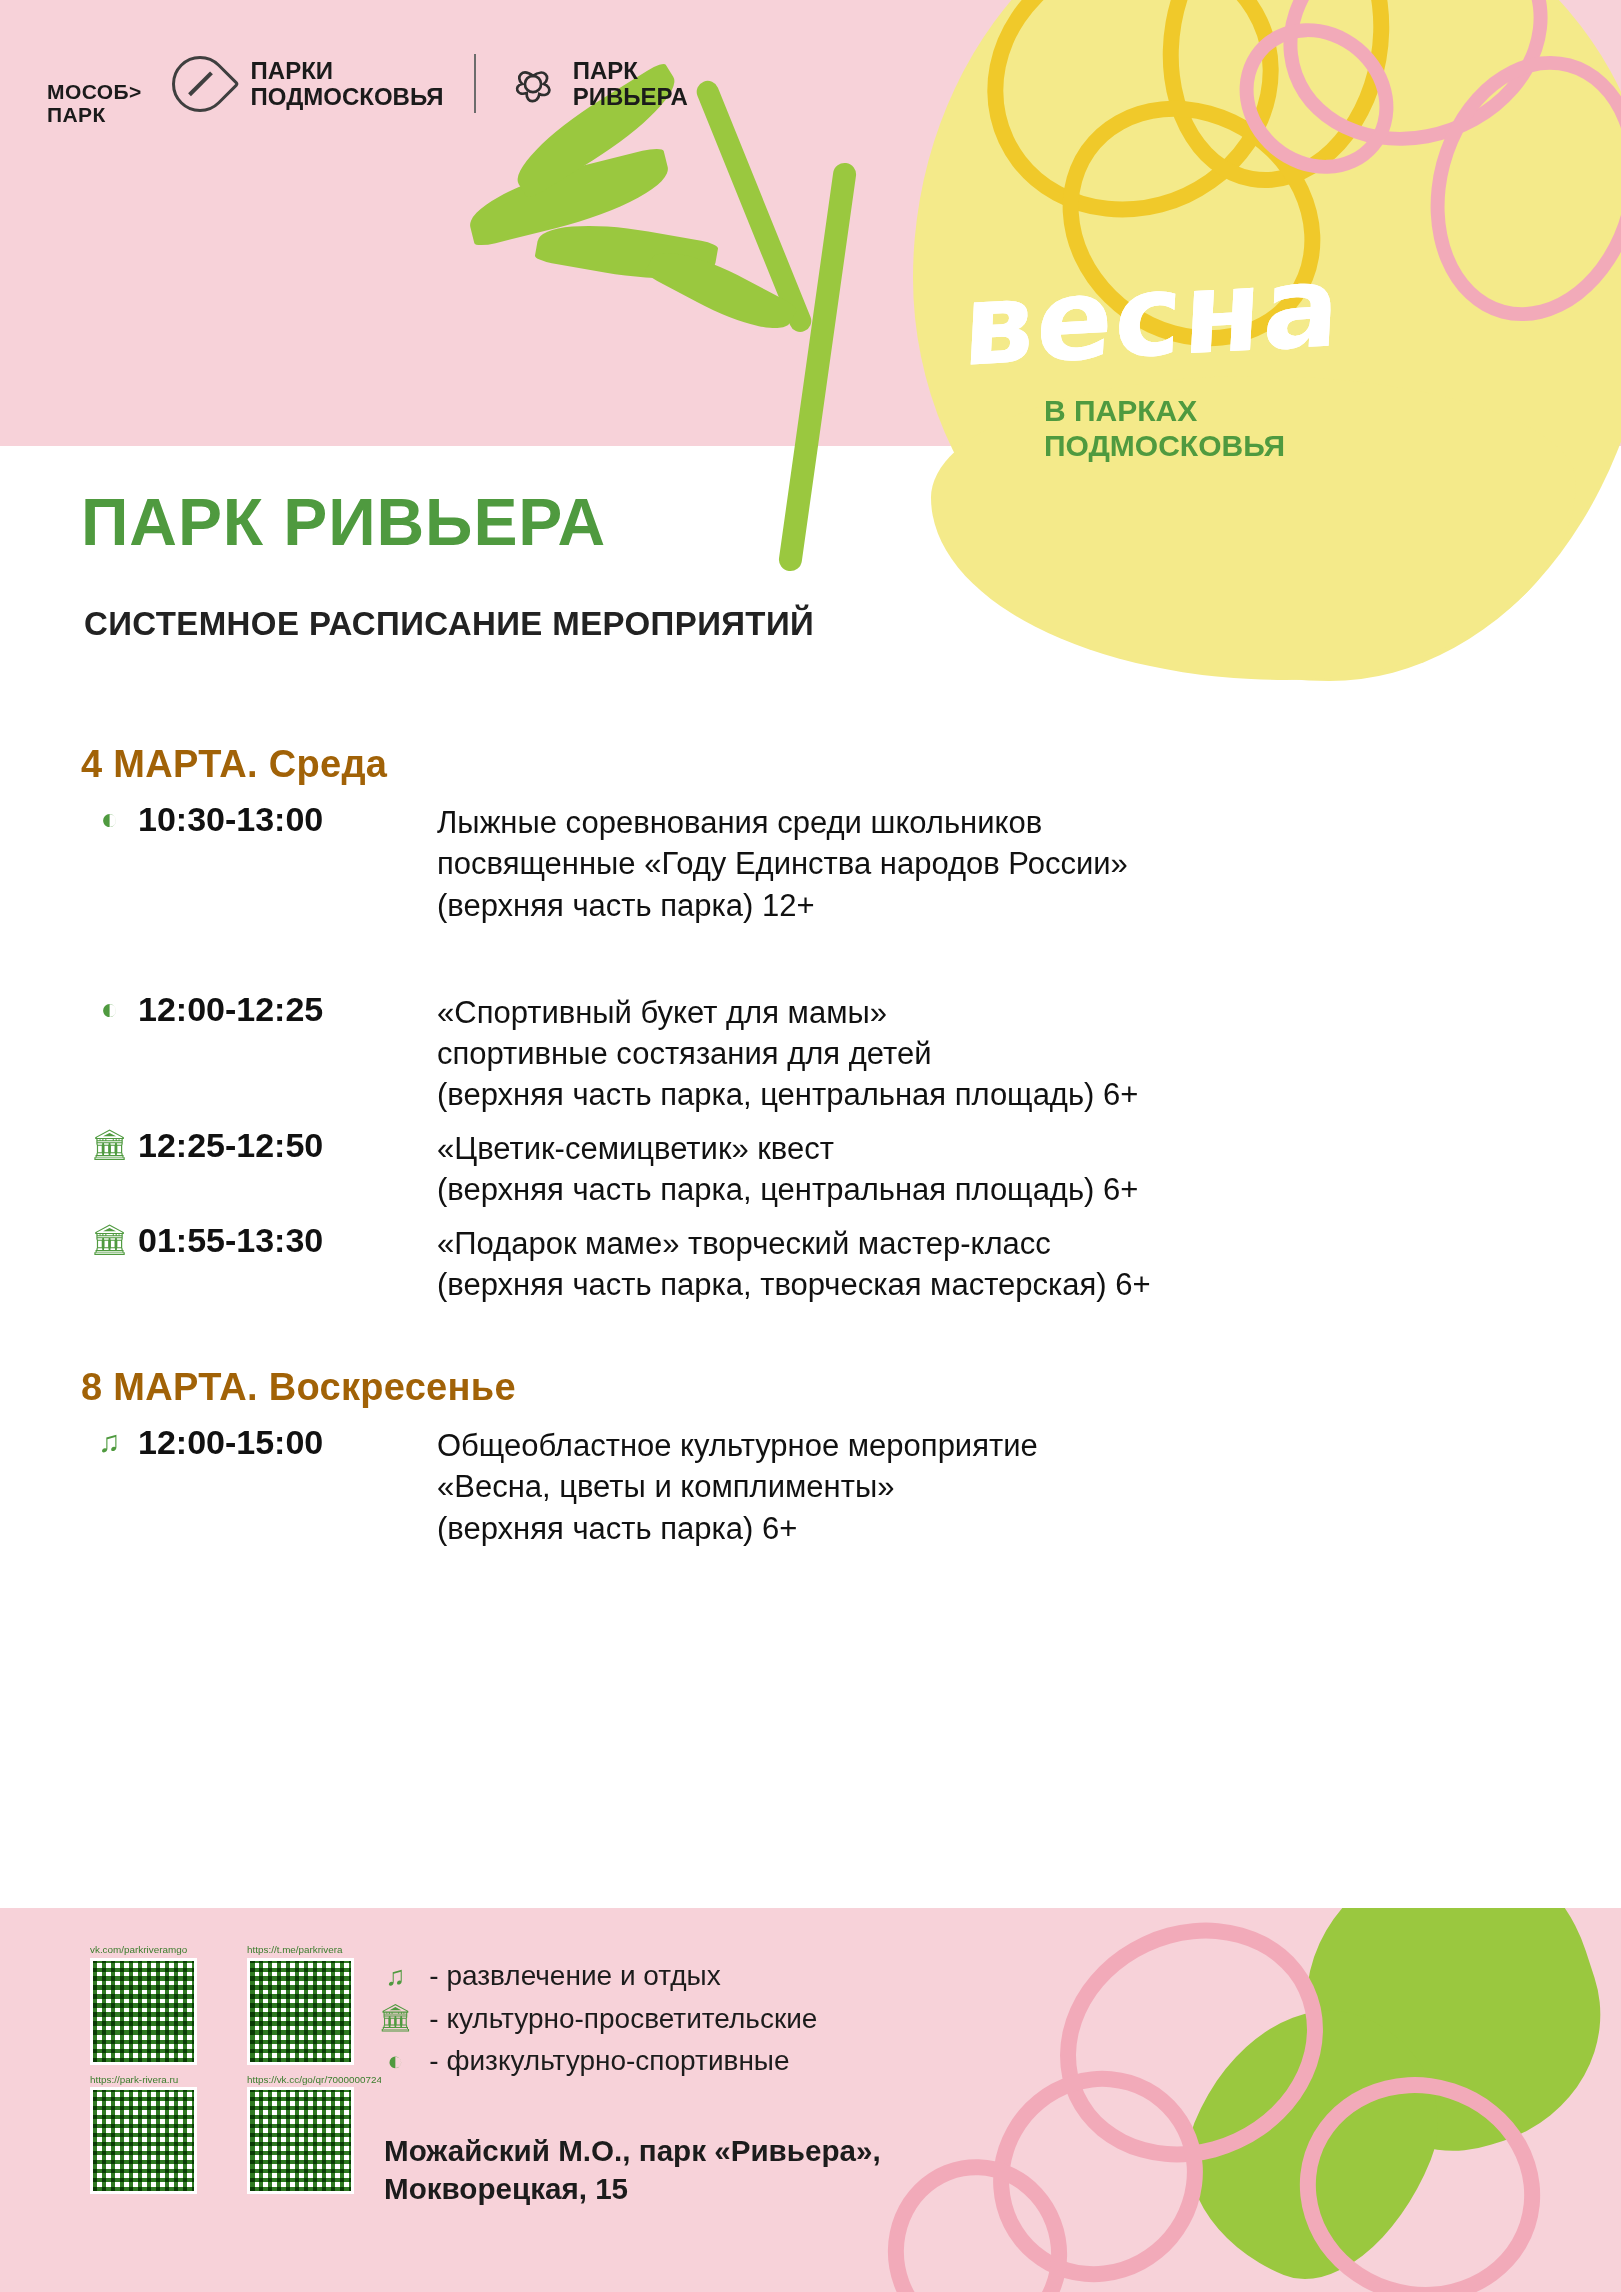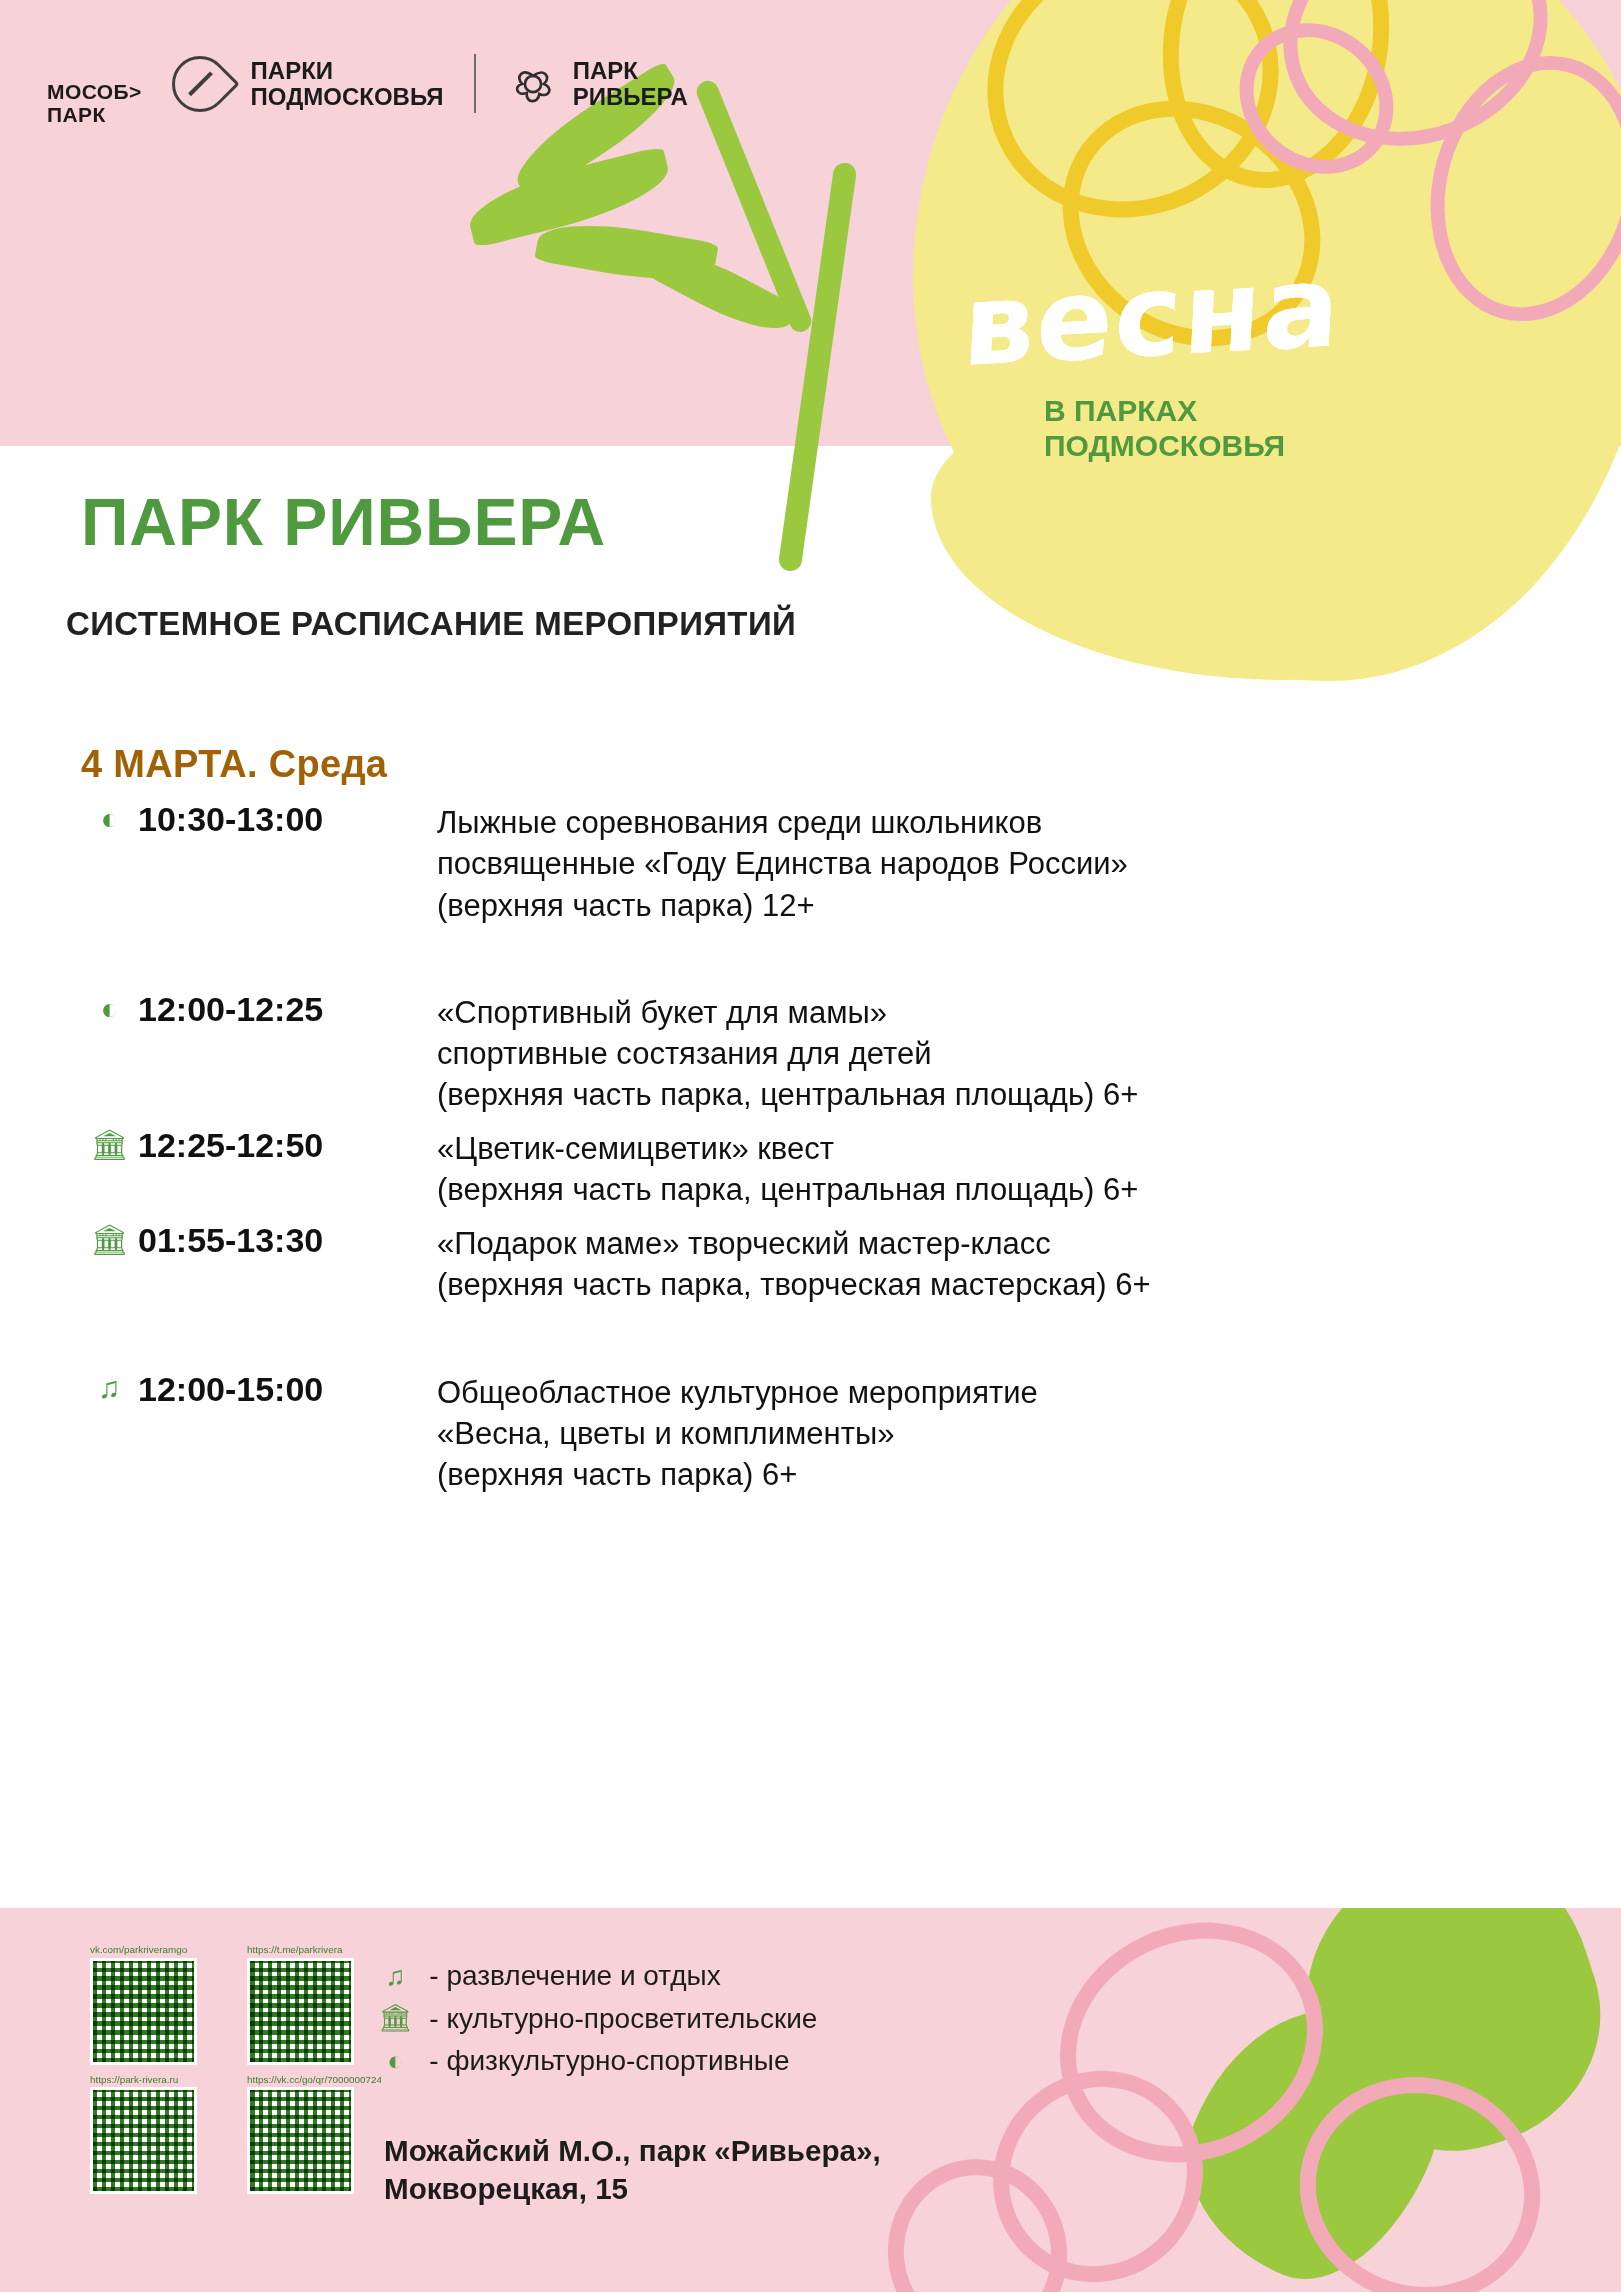--- a/index.html
+++ b/index.html
@@ -186,21 +186,21 @@
   .park-title {
     position: absolute;
     left: 81px; top: 484px;
     font-size: 66px;
     font-weight: bold;
     color: #4f9a3f;
     letter-spacing: 0.9px;
   }
   .park-subtitle {
     position: absolute;
-    left: 66px; top: 605px;
+    left: 84px; top: 605px;
     font-size: 33px;
     font-weight: bold;
     color: #222222;
     letter-spacing: 0.4px;
   }
 
   
   .schedule {
     position: absolute;
     left: 81px; top: 743px;
@@ -424,20 +424,21 @@
         <div class="ev-icon">🏛</div>
         <div class="ev-time">01:55-13:30</div>
         <div class="ev-body">«Подарок маме» творческий мастер-класс
 (верхняя часть парка, творческая мастерская) 6+</div>
       </div>
     </div>
 
     <div class="day-gap"></div>
 
     <div class="day">
+      <div class="day-title">8 МАРТА. Воскресенье</div>
       <div class="event">
         <div class="ev-icon">♫</div>
         <div class="ev-time">12:00-15:00</div>
         <div class="ev-body">Общеобластное культурное мероприятие
 «Весна, цветы и комплименты»
 (верхняя часть парка) 6+</div>
       </div>
     </div>
 
   </div>

